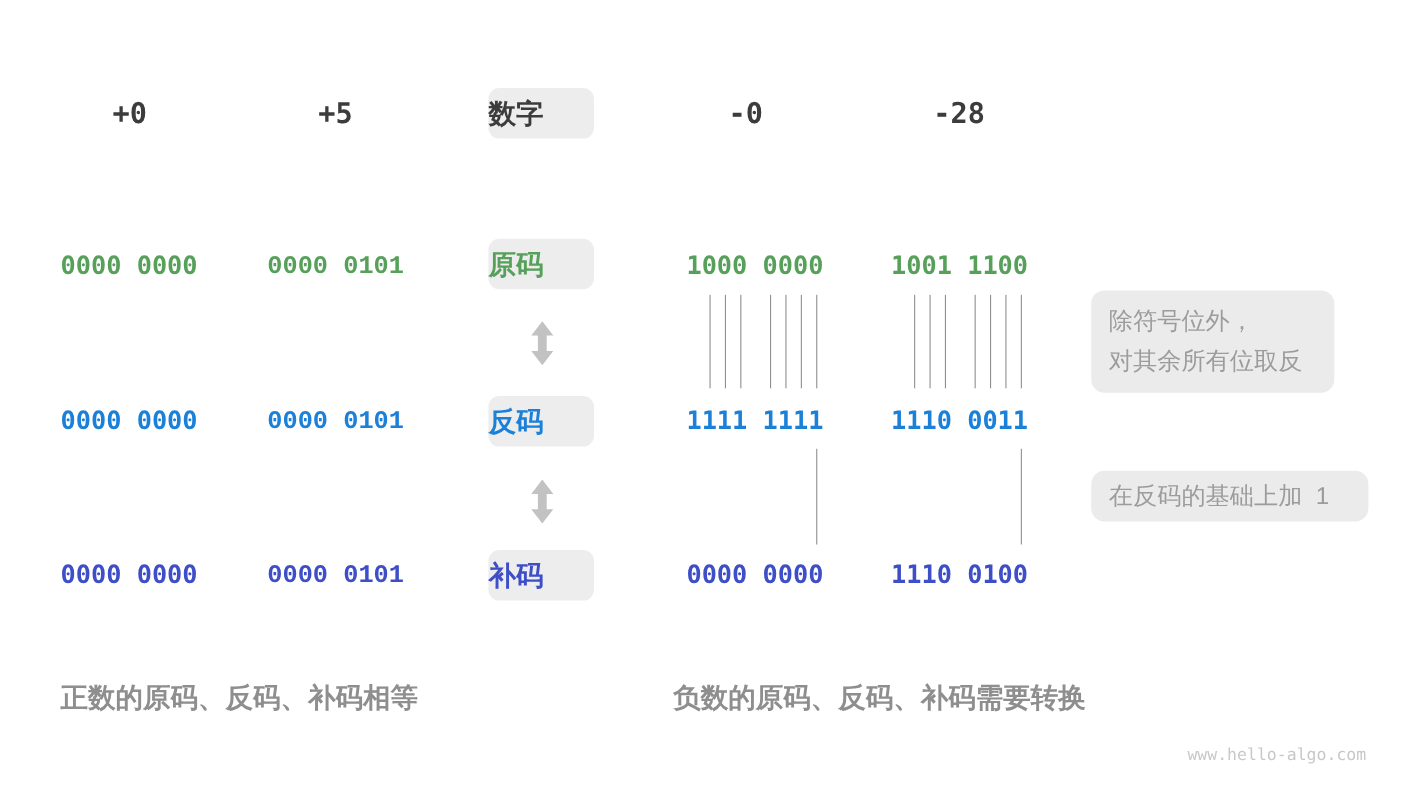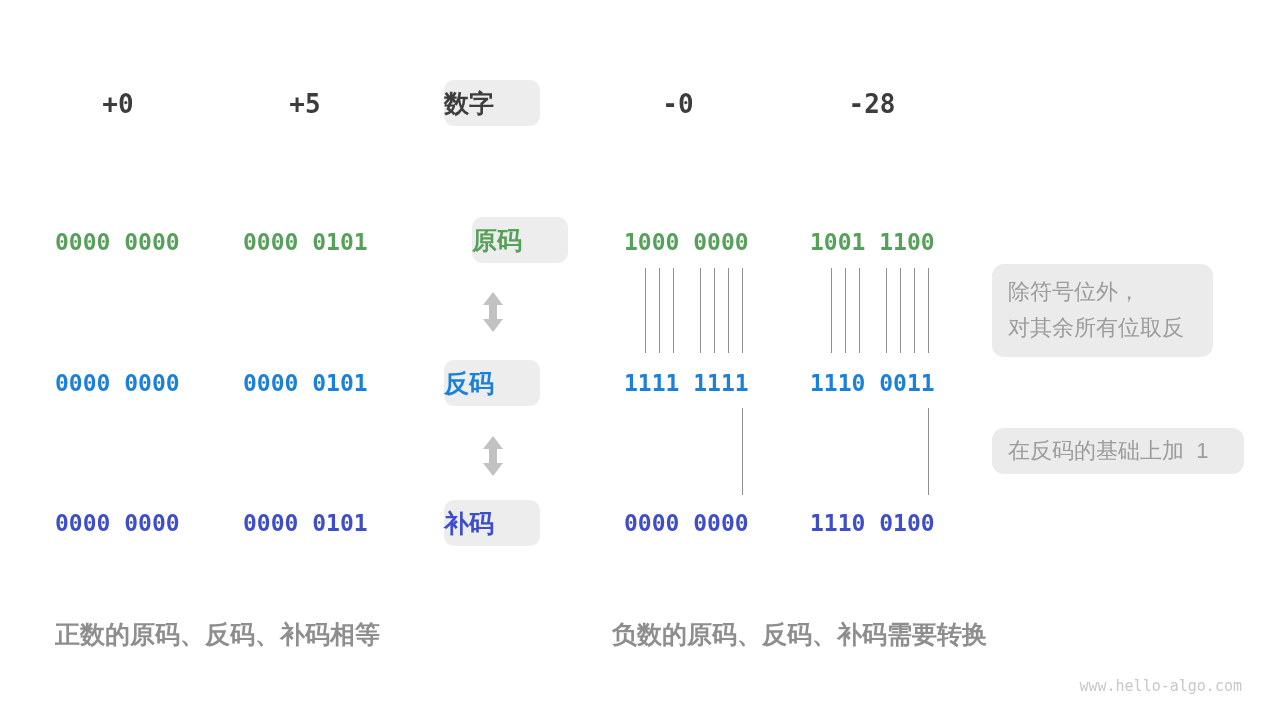--- a/index.html
+++ b/index.html
@@ -23,41 +23,41 @@
   }
   .bin {
     position: absolute;
     font: 700 23px/27px "DejaVu Sans Mono", monospace;
     white-space: nowrap;
   }
   .row-sm { color: var(--sign-magnitude); }
   .row-oc { color: var(--ones-complement); }
   .row-tc { color: var(--twos-complement); }
   .c1 { left: 55px; }
-  .c2 { left: 243px; }
+  .c2 { left: 243px; font-family: Liberation Mono, monospace; }
   .c3 { left: 624px; }
   .c4 { left: 810px; }
   .r-sm { top: 229px; }
   .r-oc { top: 370px; }
   .r-tc { top: 510px; }
   
   .labelbox {
     position: absolute;
     left: 444px;
     width: 96px;
     height: 46px;
     background: var(--box-bg);
     border-radius: 10px;
     display: flex;
     align-items: center;
     font-weight: 700;
     font-size: 25px;
   }
   .labelbox.header-box { top: 80px;  color: var(--number); }
-  .labelbox.sm-box     { top: 217px; color: var(--sign-magnitude); margin-left: 28px; }
+  .labelbox.sm-box     { top: 217px; color: var(--sign-magnitude); }
   .labelbox.oc-box     { top: 360px; color: var(--ones-complement); }
   .labelbox.tc-box     { top: 500px; color: var(--twos-complement); }
   
   .ticks {
     position: absolute;
     width: 126px;
   }
   .ticks.flip { top: 268px; height: 85px; }
   .ticks.addone { top: 408px; height: 87px; }
   .ticks.g3 { left: 624px; }

